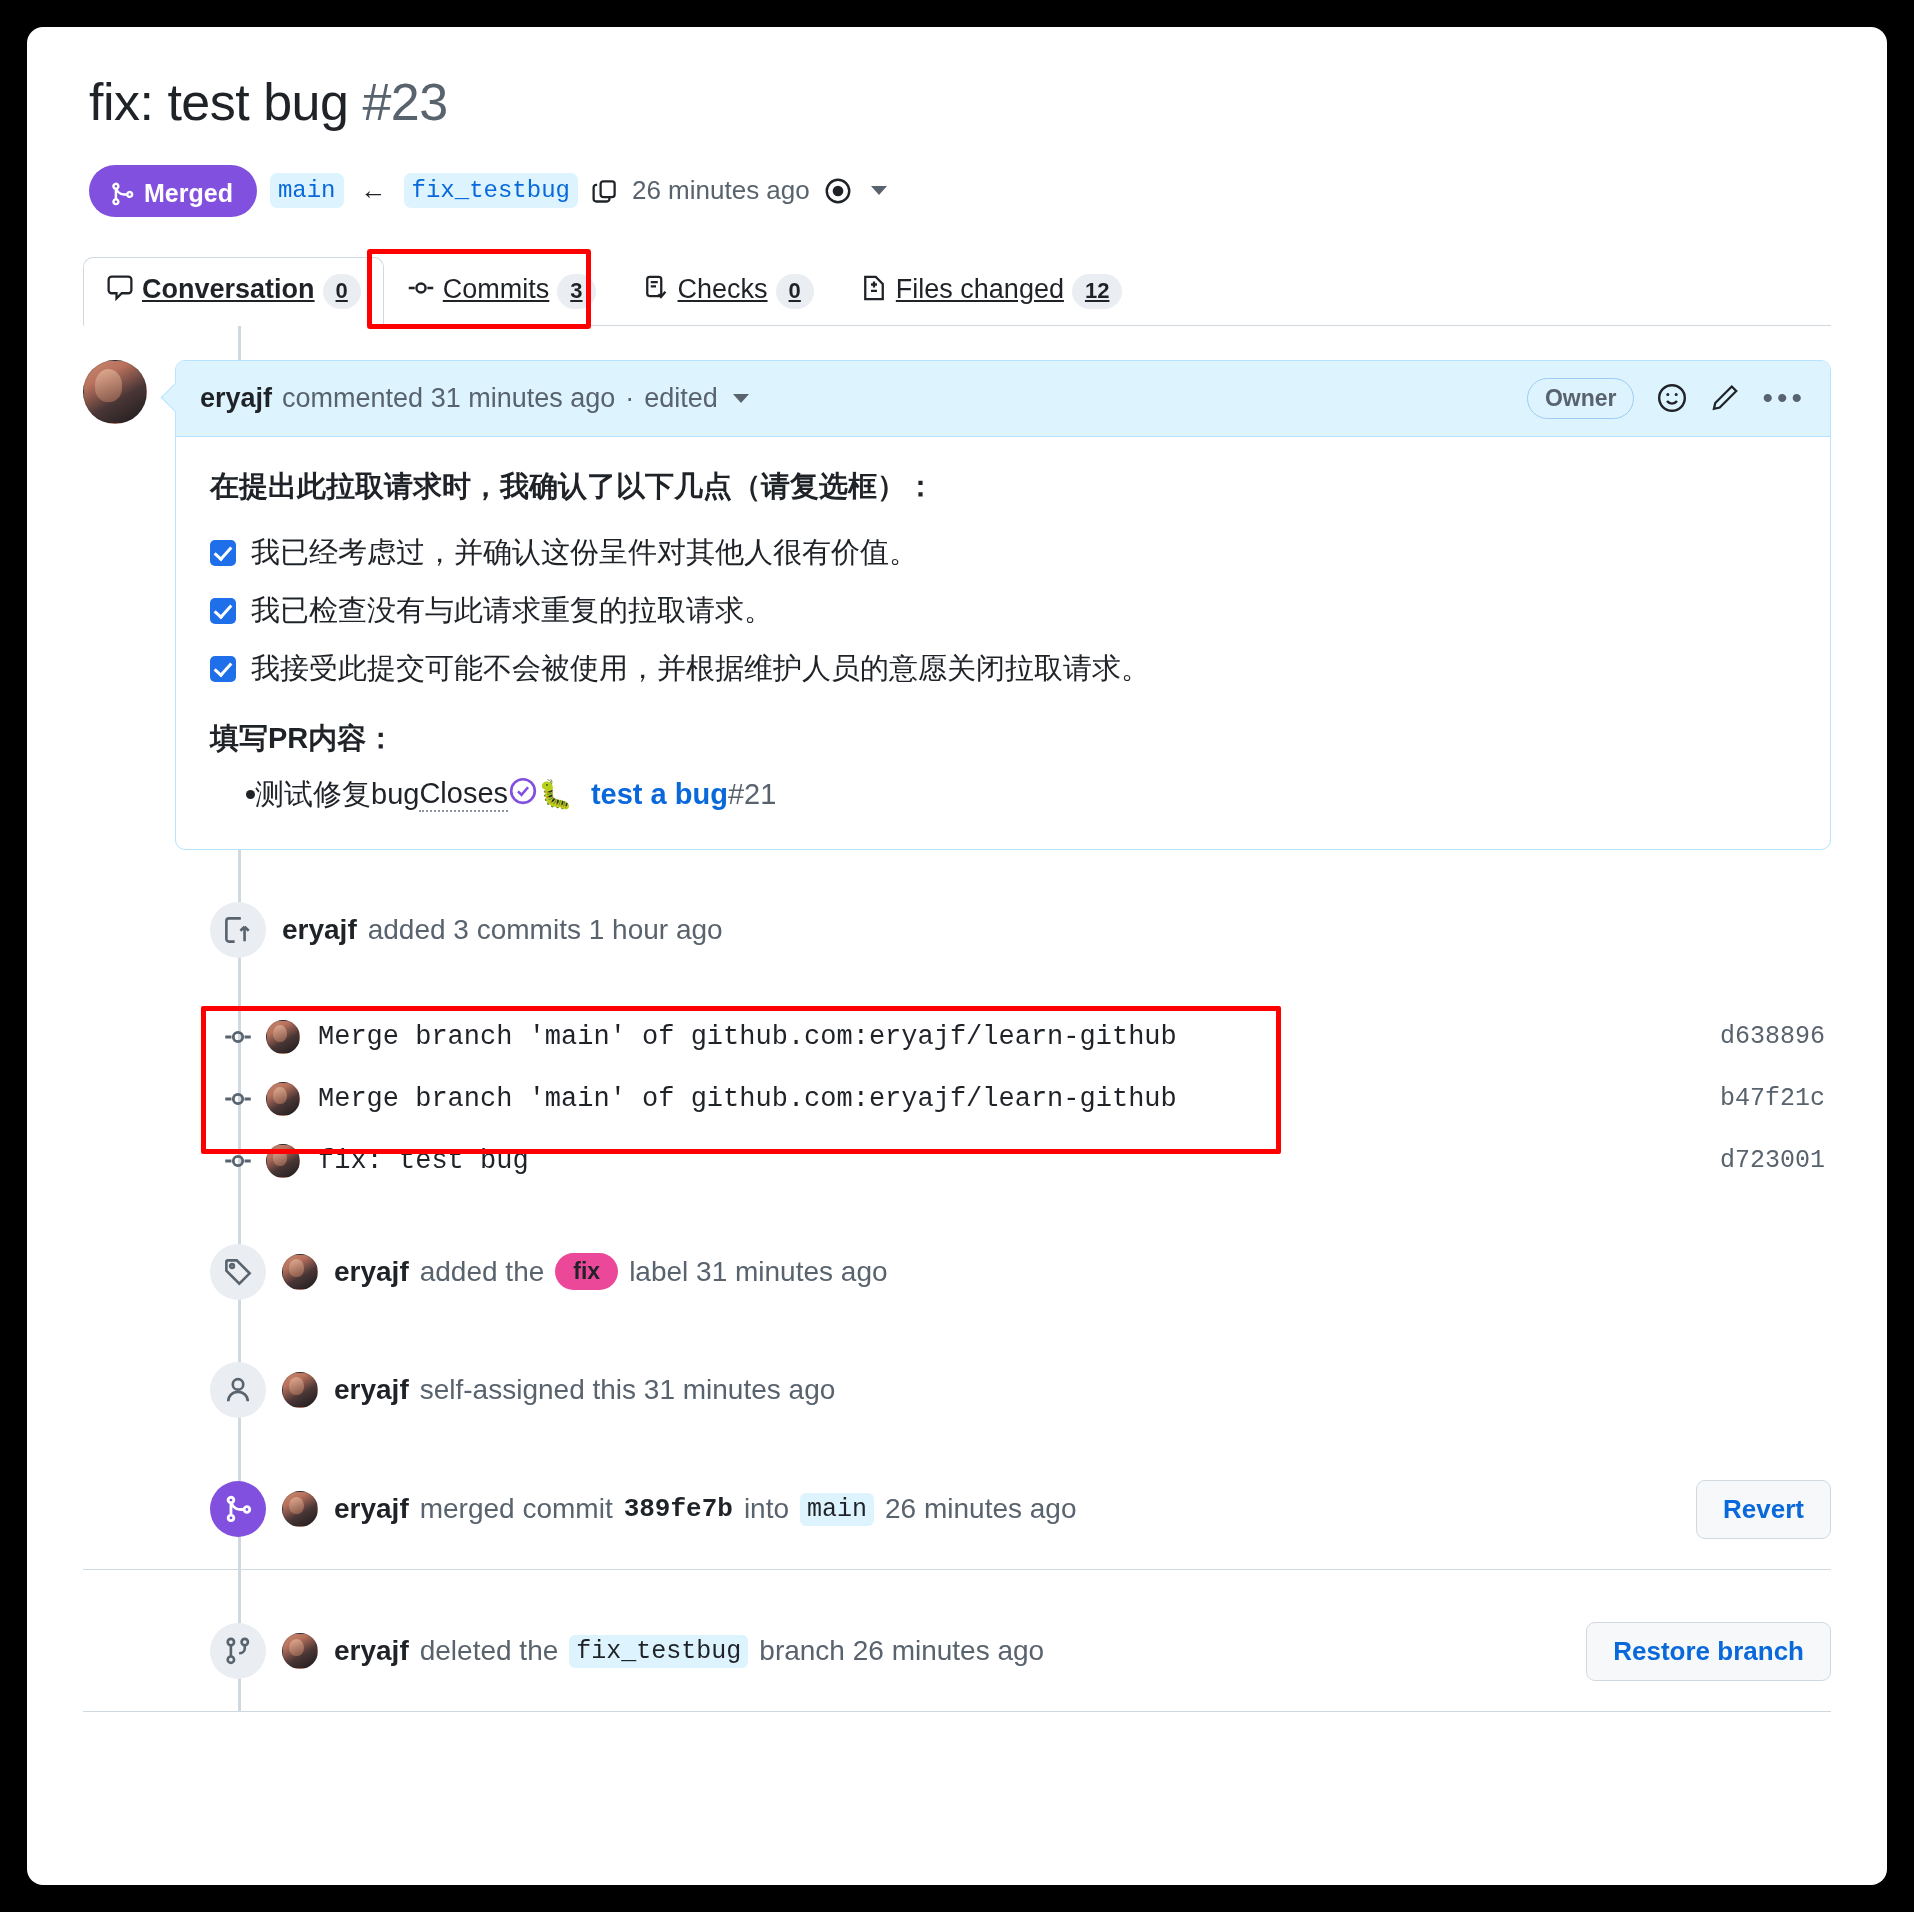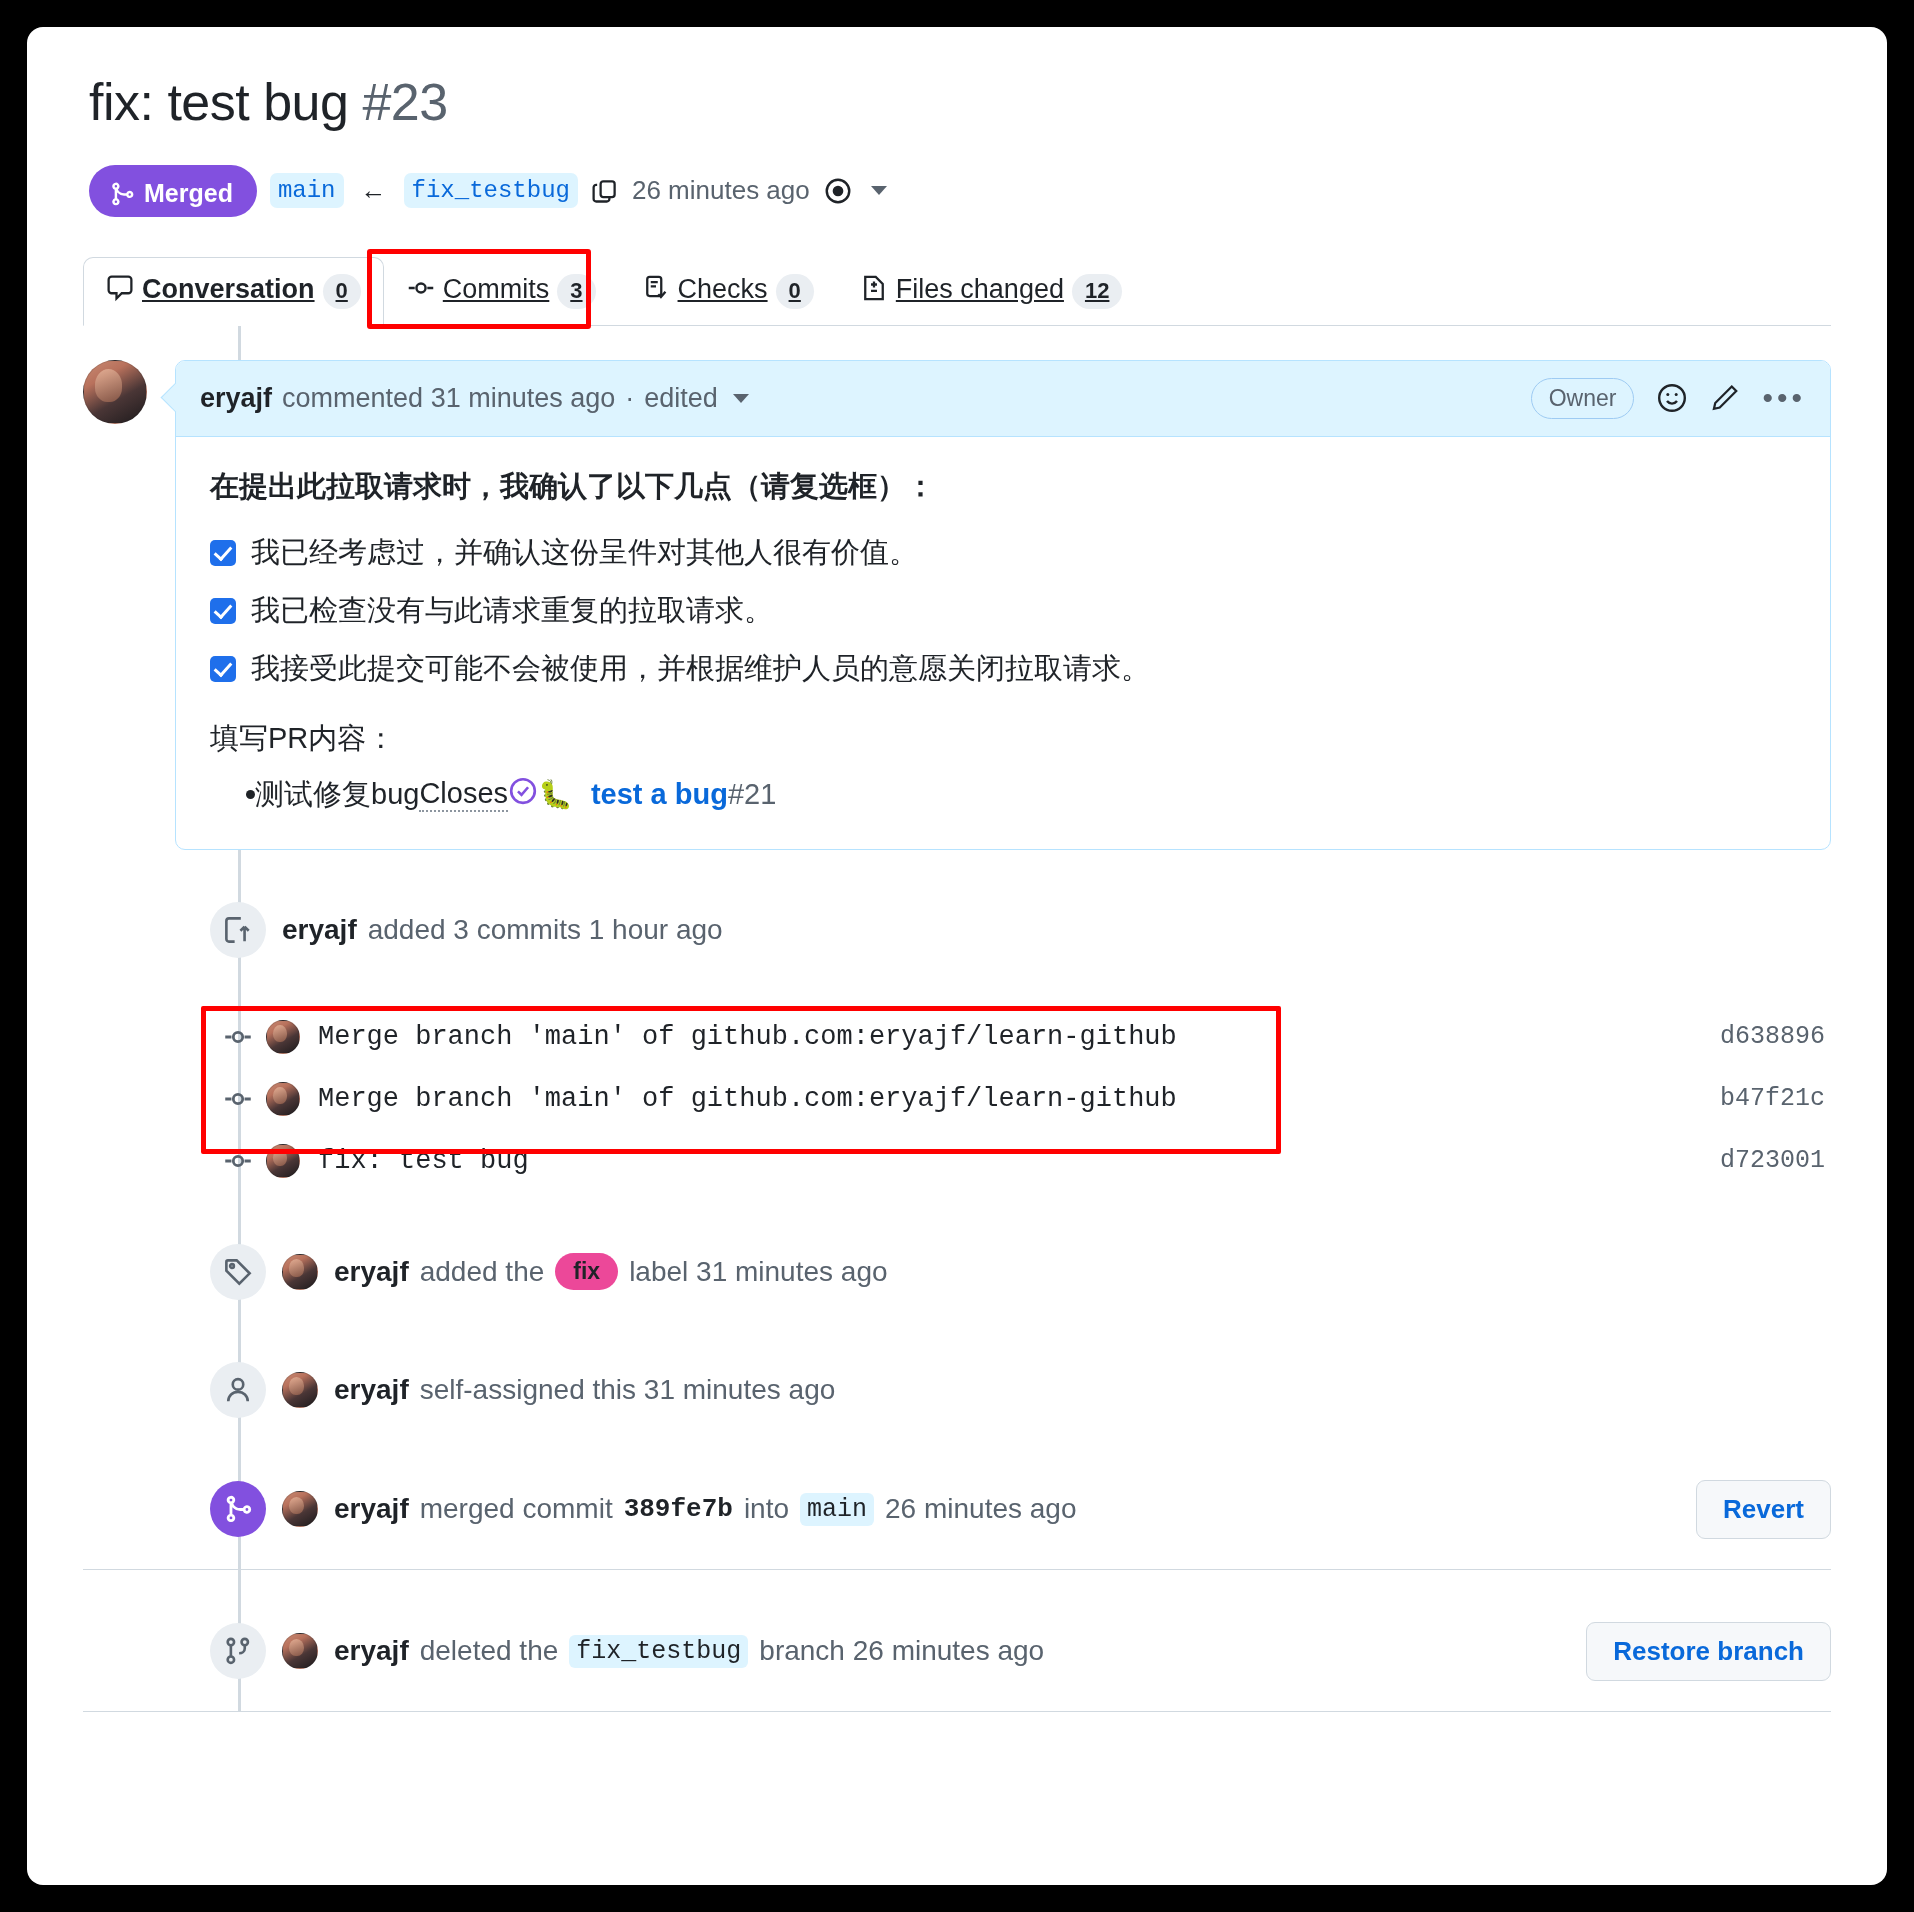--- a/index.html
+++ b/index.html
@@ -194,20 +194,21 @@
   .comment-head-left { display:flex; align-items:center; gap:10px; font-size: 27px; color:#59636e; }
   .comment-head-left .author { font-weight: 700; color:#1f2328; }
   .comment-head-right { display:flex; align-items:center; gap:22px; }
   .owner-pill {
     border: 1px solid #9ecbf3;
     border-radius: 999px;
     padding: 5px 17px;
     font-size: 23px;
     color: #59636e;
     line-height: 1.25;
+    font-weight: bold;
   }
   .hicon { color:#59636e; display:inline-flex; }
   .dots { letter-spacing: 4px; font-size: 30px; color:#59636e; line-height:.6; }
 
   .comment-body { padding: 30px 34px 34px 34px; }
   .body-title { font-size: 29px; font-weight: 700; color:#1f2328; margin-bottom: 26px; }
   .check-item {
     display:flex; align-items:flex-start; gap:15px;
     font-size: 29px; color:#1f2328; margin-bottom: 18px;
   }
@@ -222,21 +223,21 @@
   .checkbox::after {
     content:"";
     position:absolute;
     left:8px; top:3px;
     width:7px;height:14px;
     border:solid #fff;
     border-width:0 3px 3px 0;
     transform: rotate(42deg);
   }
   .link { color:#0969da; text-decoration:none; }
-  .sub-title { font-size:29px; font-weight:400; color:#1f2328; margin: 30px 0 16px 0; }
+  .sub-title { font-size:29px; font-weight:700; color:#1f2328; margin: 30px 0 16px 0; }
   .bullet-row { display:flex; align-items:center; gap:0; font-size:29px; color:#1f2328; margin-left:36px; }
   .bullet-dot { width:9px;height:9px;border-radius:50%;background:#1f2328; flex:0 0 9px;}
   .closes { border-bottom: 2px dotted #8c959f; }
   .issue-link { color:#0969da; font-weight:700; text-decoration:none;margin-left:18px; }
   .issue-num { color:#59636e; }
 
   
   .event {
     display: flex;
     align-items: center;

